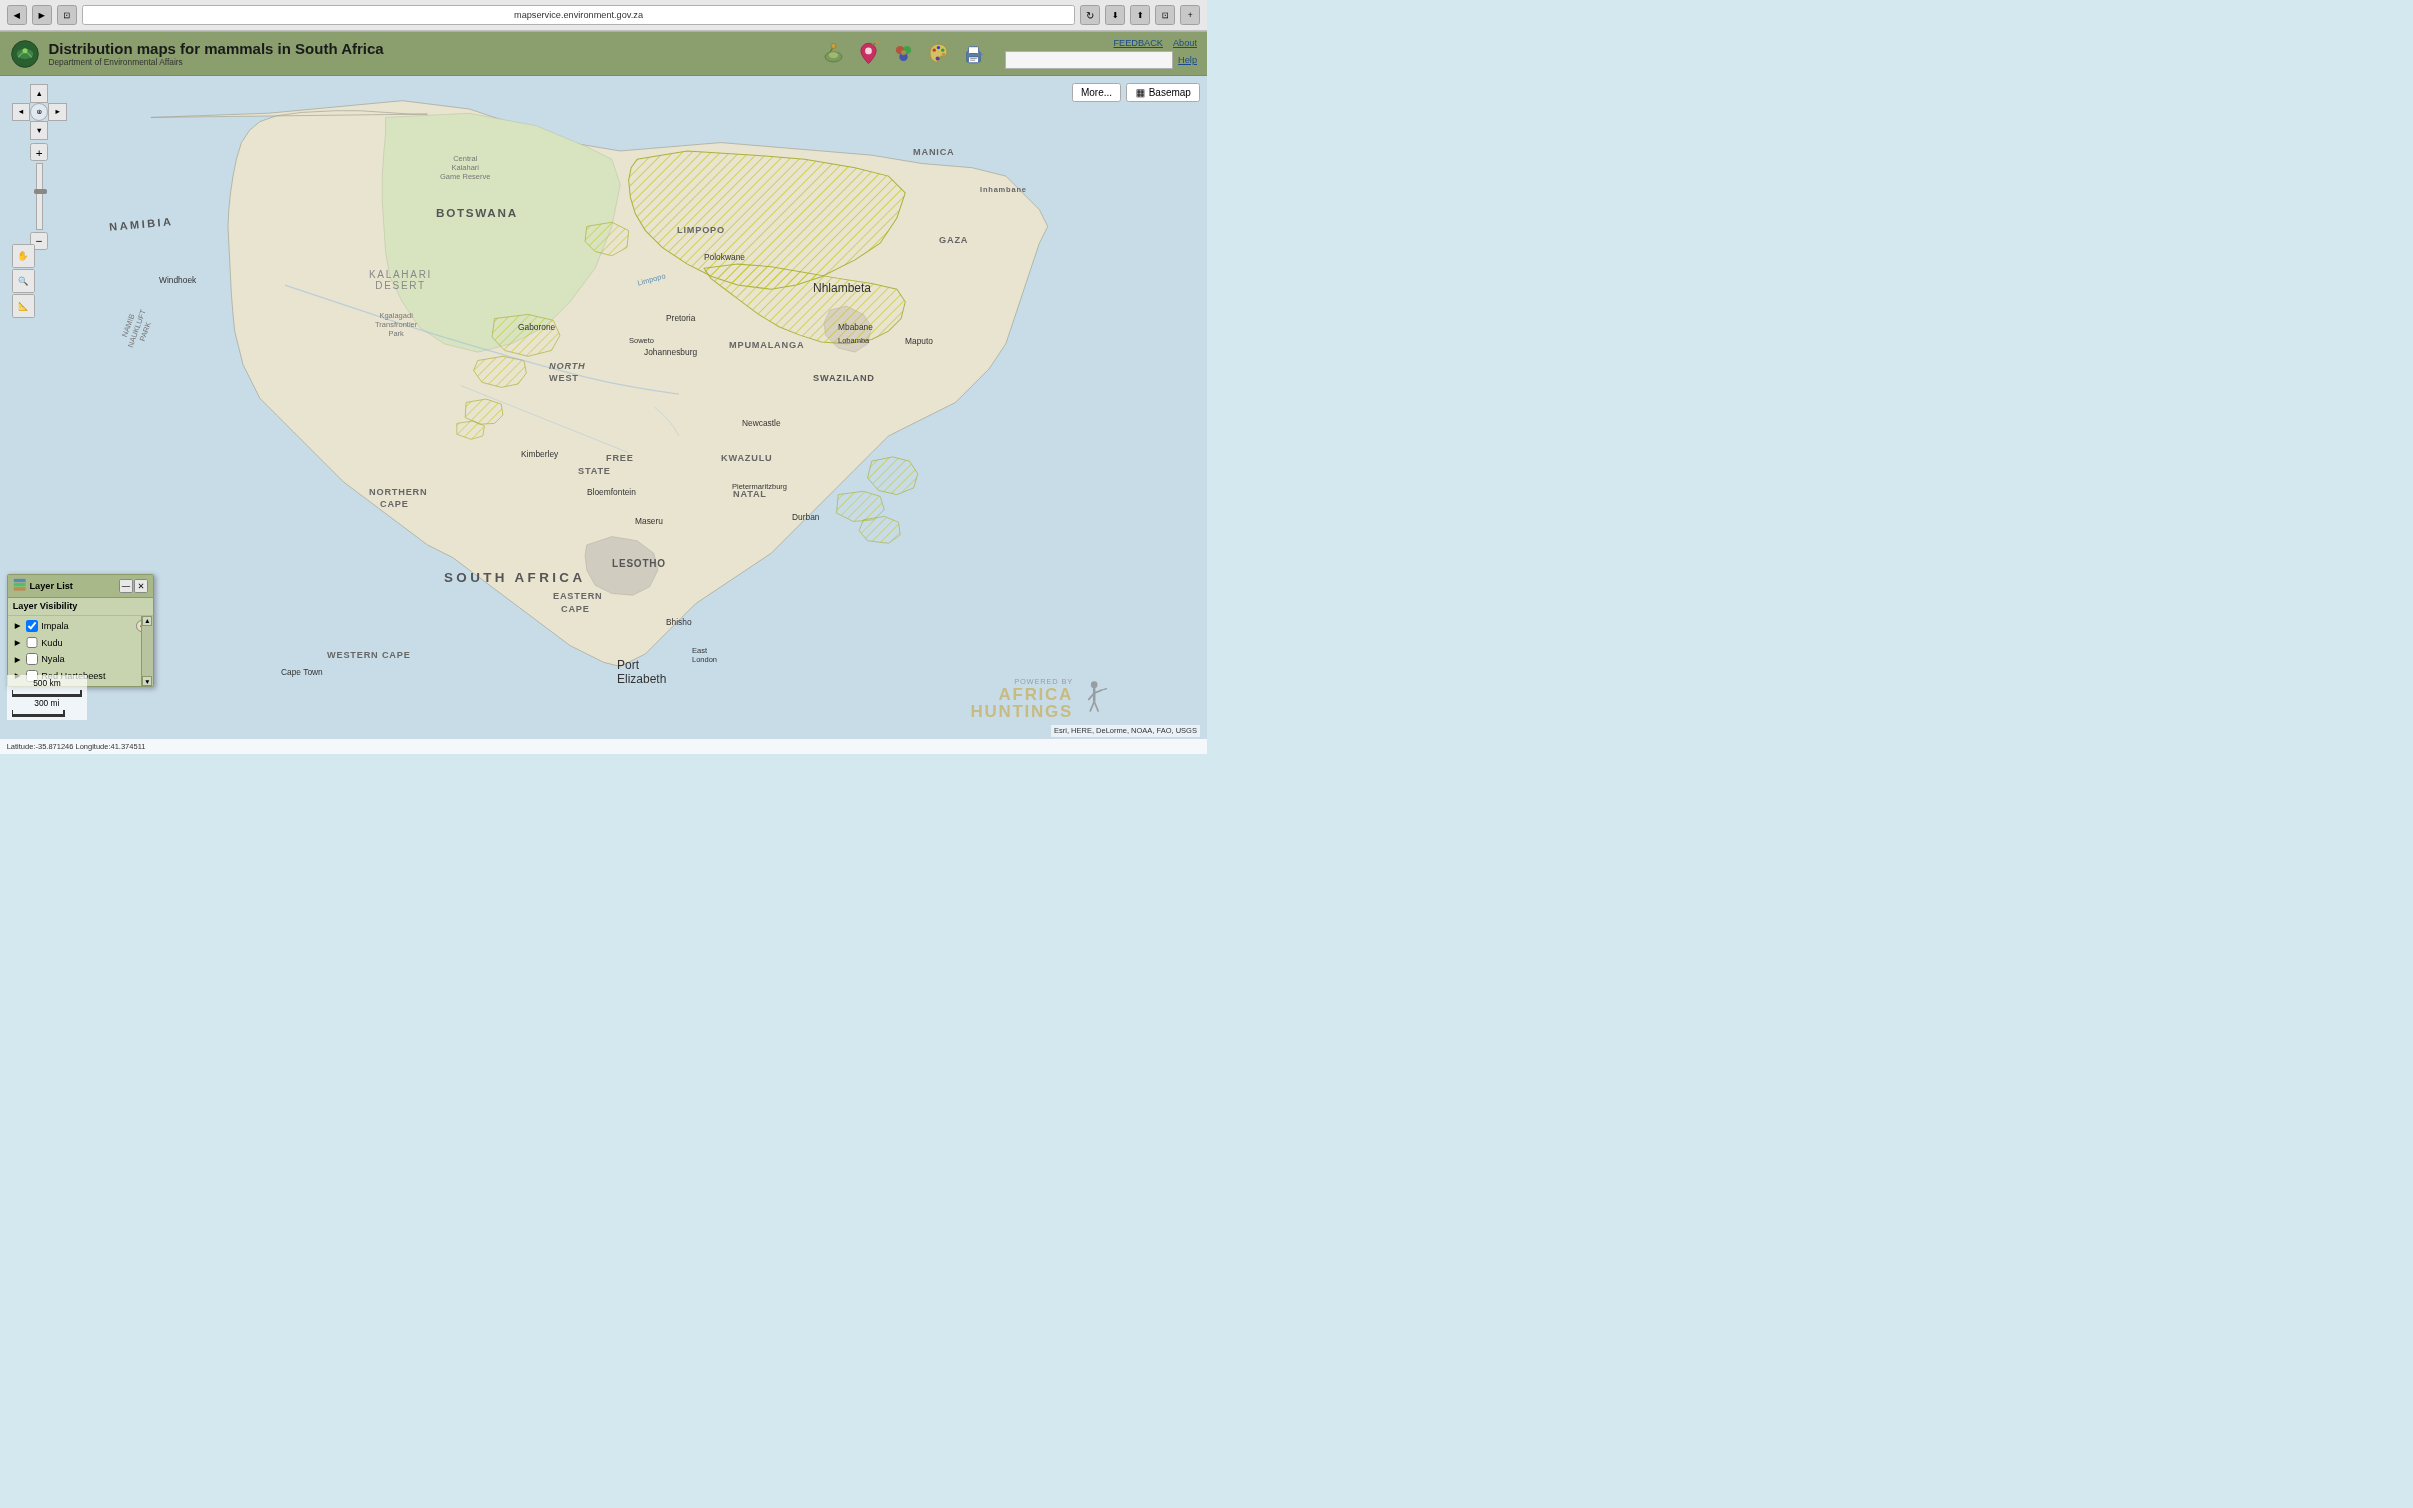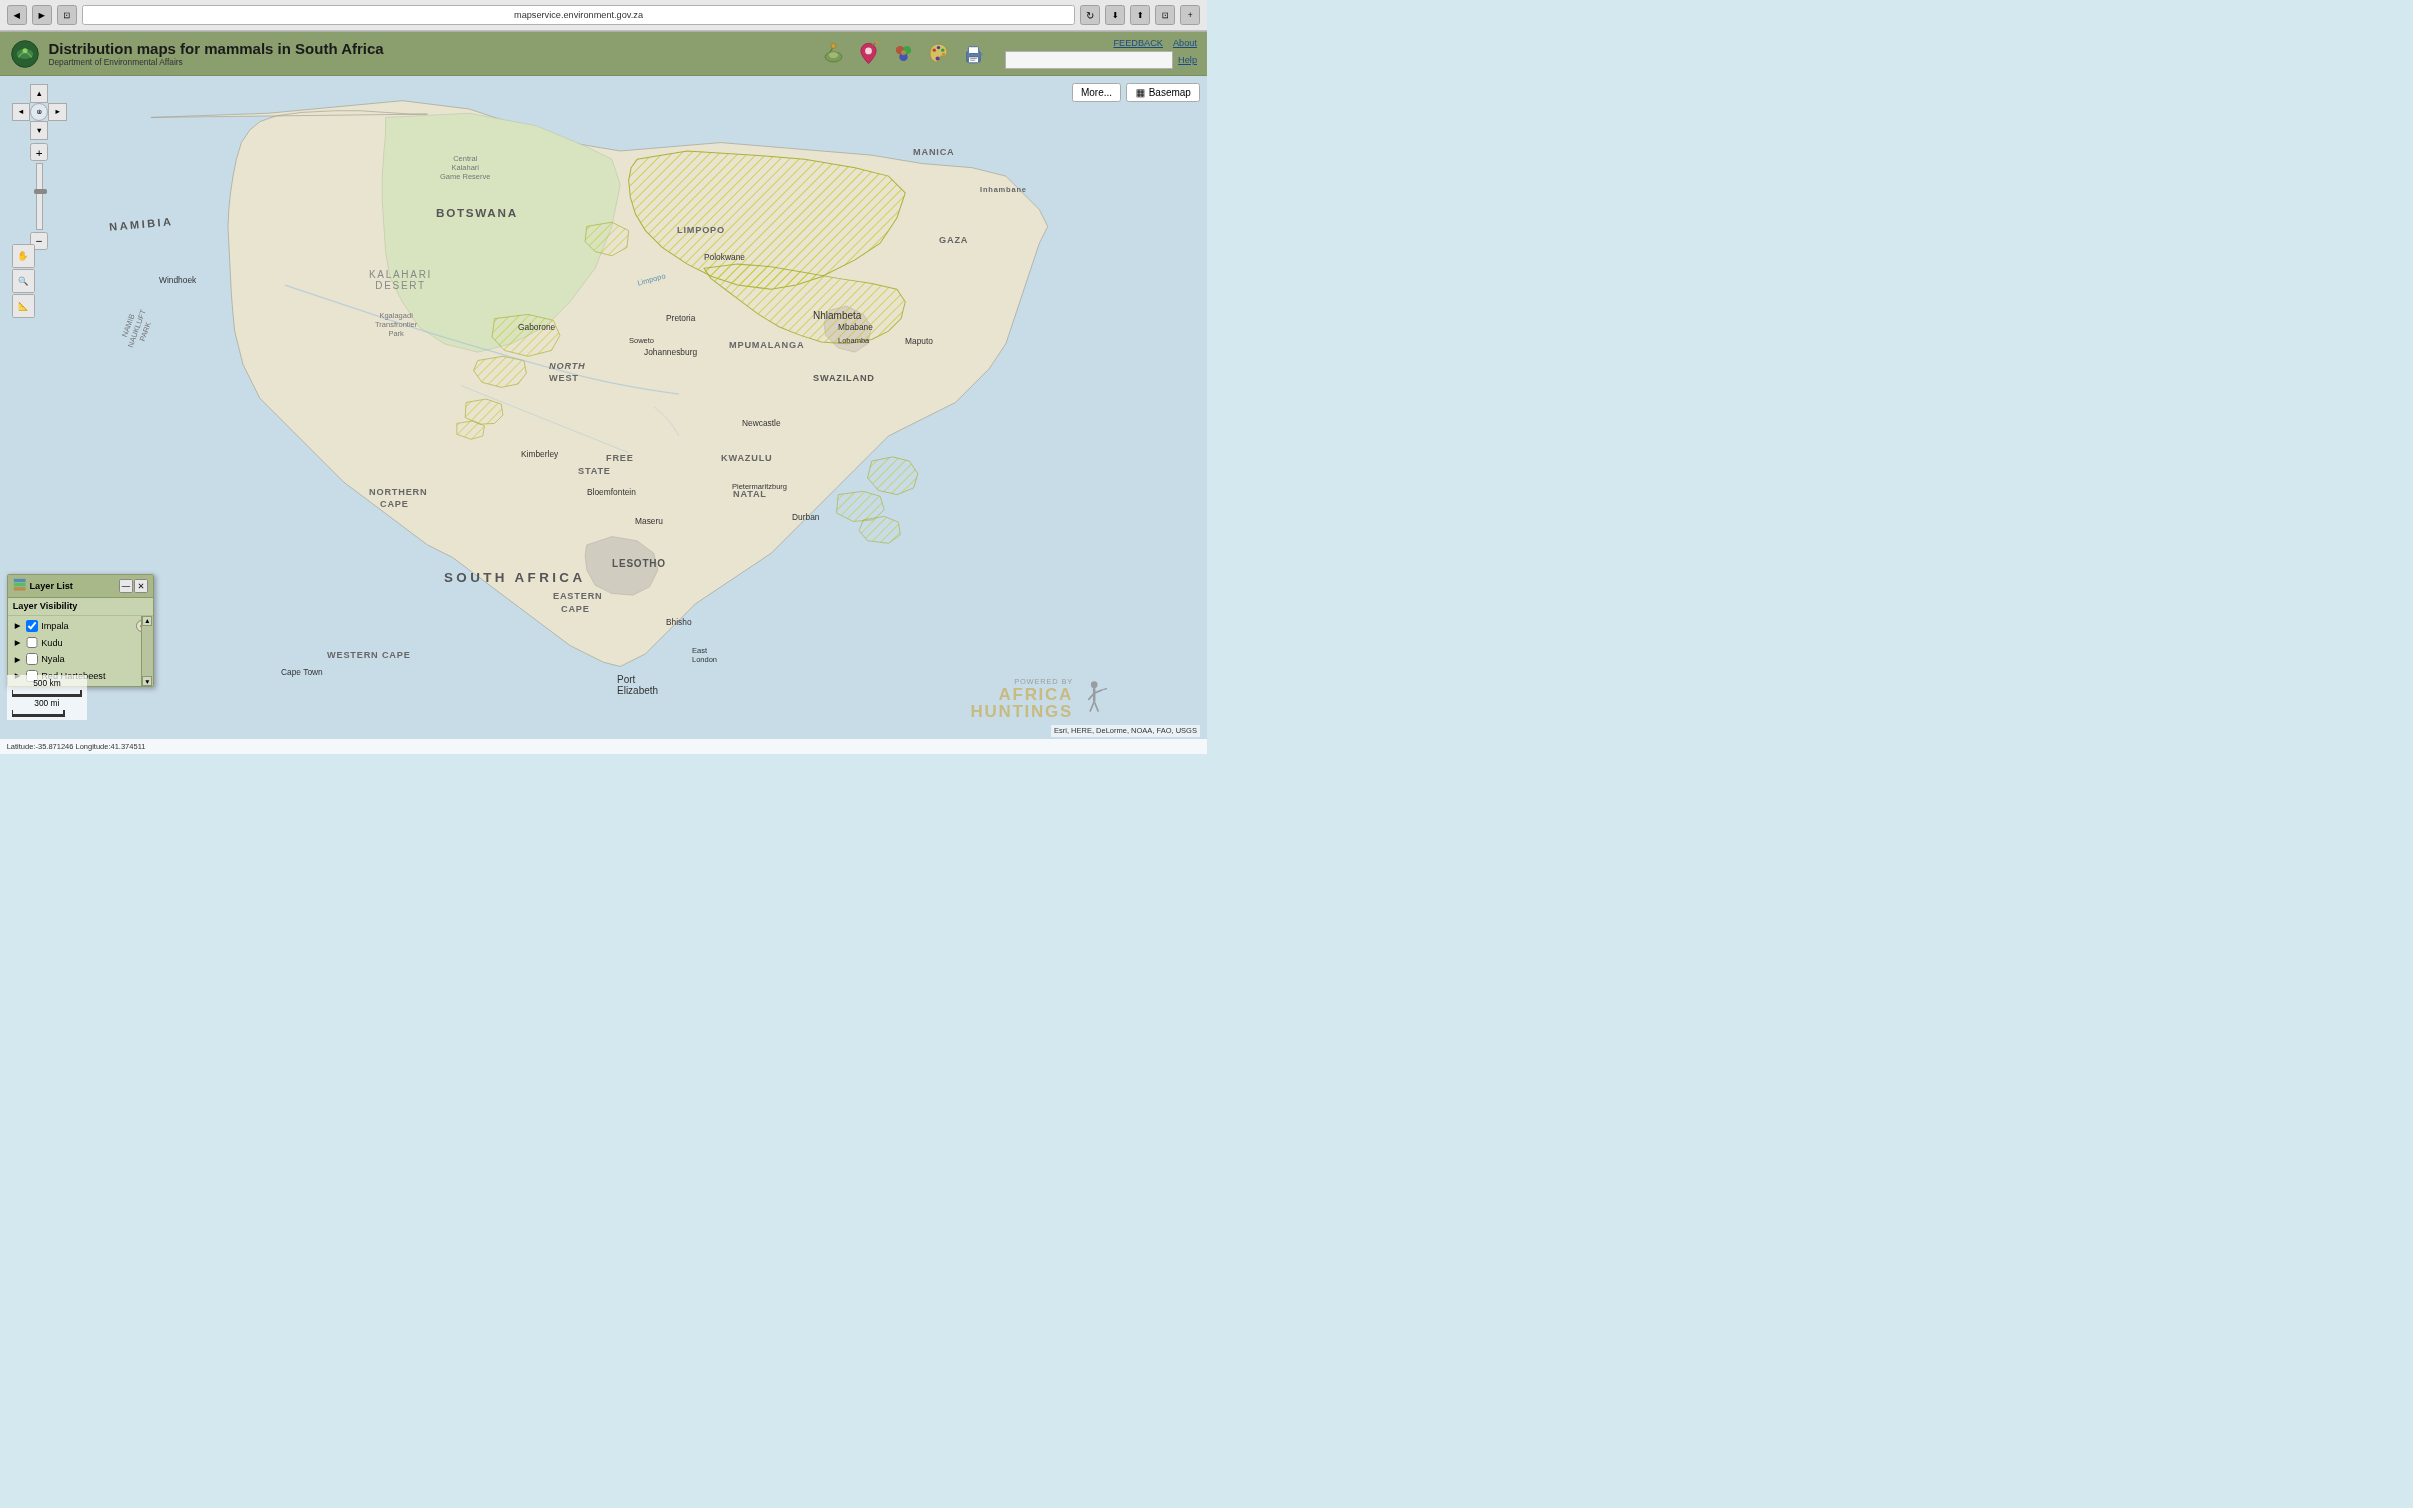--- a/index.html
+++ b/index.html
@@ -269,24 +269,24 @@
   <div class="map-label-city" style="left: 563px; top: 411px; padding-left: 24px;">Bloemfontein</div>
   <div class="map-label-city" style="left: 635px; top: 440px;">Maseru</div>
   <div class="map-label-city" style="left: 792px; top: 436px;">Durban</div>
   <div class="map-label-city" style="left: 281px; top: 591px;">Cape Town</div>
   <div class="map-label-city" style="left: 905px; top: 260px;">Maputo</div>
   <div class="map-label-city" style="left: 838px; top: 246px;">Mbabane</div>
   <div class="map-label-city" style="left: 838px; top: 260px; font-size: 7.5px;">Lobamba</div>
   <div class="map-label-city" style="left: 742px; top: 342px;">Newcastle</div>
   <div class="map-label-city" style="left: 716px; top: 406px; font-size: 7.5px; padding-left: 16px;">Pietermaritzburg</div>
   <div class="map-label-city" style="left: 666px; top: 541px;">Bhisho</div>
-  <div class="map-label-city" style="left: 617px; top: 582px; font-size: 10px; margin-top: 16px;">Port<br>Elizabeth</div>
+  <div class="map-label-city" style="left: 617px; top: 582px; font-size: 12px;">Port<br>Elizabeth</div>
   <div class="map-label-city" style="left: 692px; top: 570px; font-size: 7.5px;">East<br>London</div>
   <div class="map-label-city" style="left: 704px; top: 176px;">Polokwane</div>
-  <div class="map-label-city" style="left: 813px; top: 234px; font-size: 10px;">Nhlambeta</div>
+  <div class="map-label-city" style="left: 813px; top: 205px; font-size: 12px;">Nhlambeta</div>
 
   <div class="map-label-reserve" style="left: 369px; top: 193px; font-size: 10px; color: #888; letter-spacing: 1.7px;">KALAHARI<br>DESERT</div>
   <div class="map-label-reserve" style="left: 117px; top: 239px; font-size: 7.5px; color: #777; transform: rotate(-70deg);">NAMIB<br>NAUKLUFT<br>PARK</div>
   <div class="map-label-reserve" style="left: 440px; top: 78px; font-size: 7.5px; color: #777; text-align: center;">Central<br>Kalahari<br>Game Reserve</div>
   <div class="map-label-reserve" style="left: 375px; top: 235px; font-size: 7.5px; color: #777; text-align: center;">Kgalagadi<br>Transfrontier<br>Park</div>
 
   <div class="map-label-city" style="left: 637px; top: 199px; font-size: 7.5px; color: #6090b0; transform: rotate(-15deg);">Limpopo</div>
 
   <div class="map-nav">
     <div class="nav-arrow-up">▲</div>

